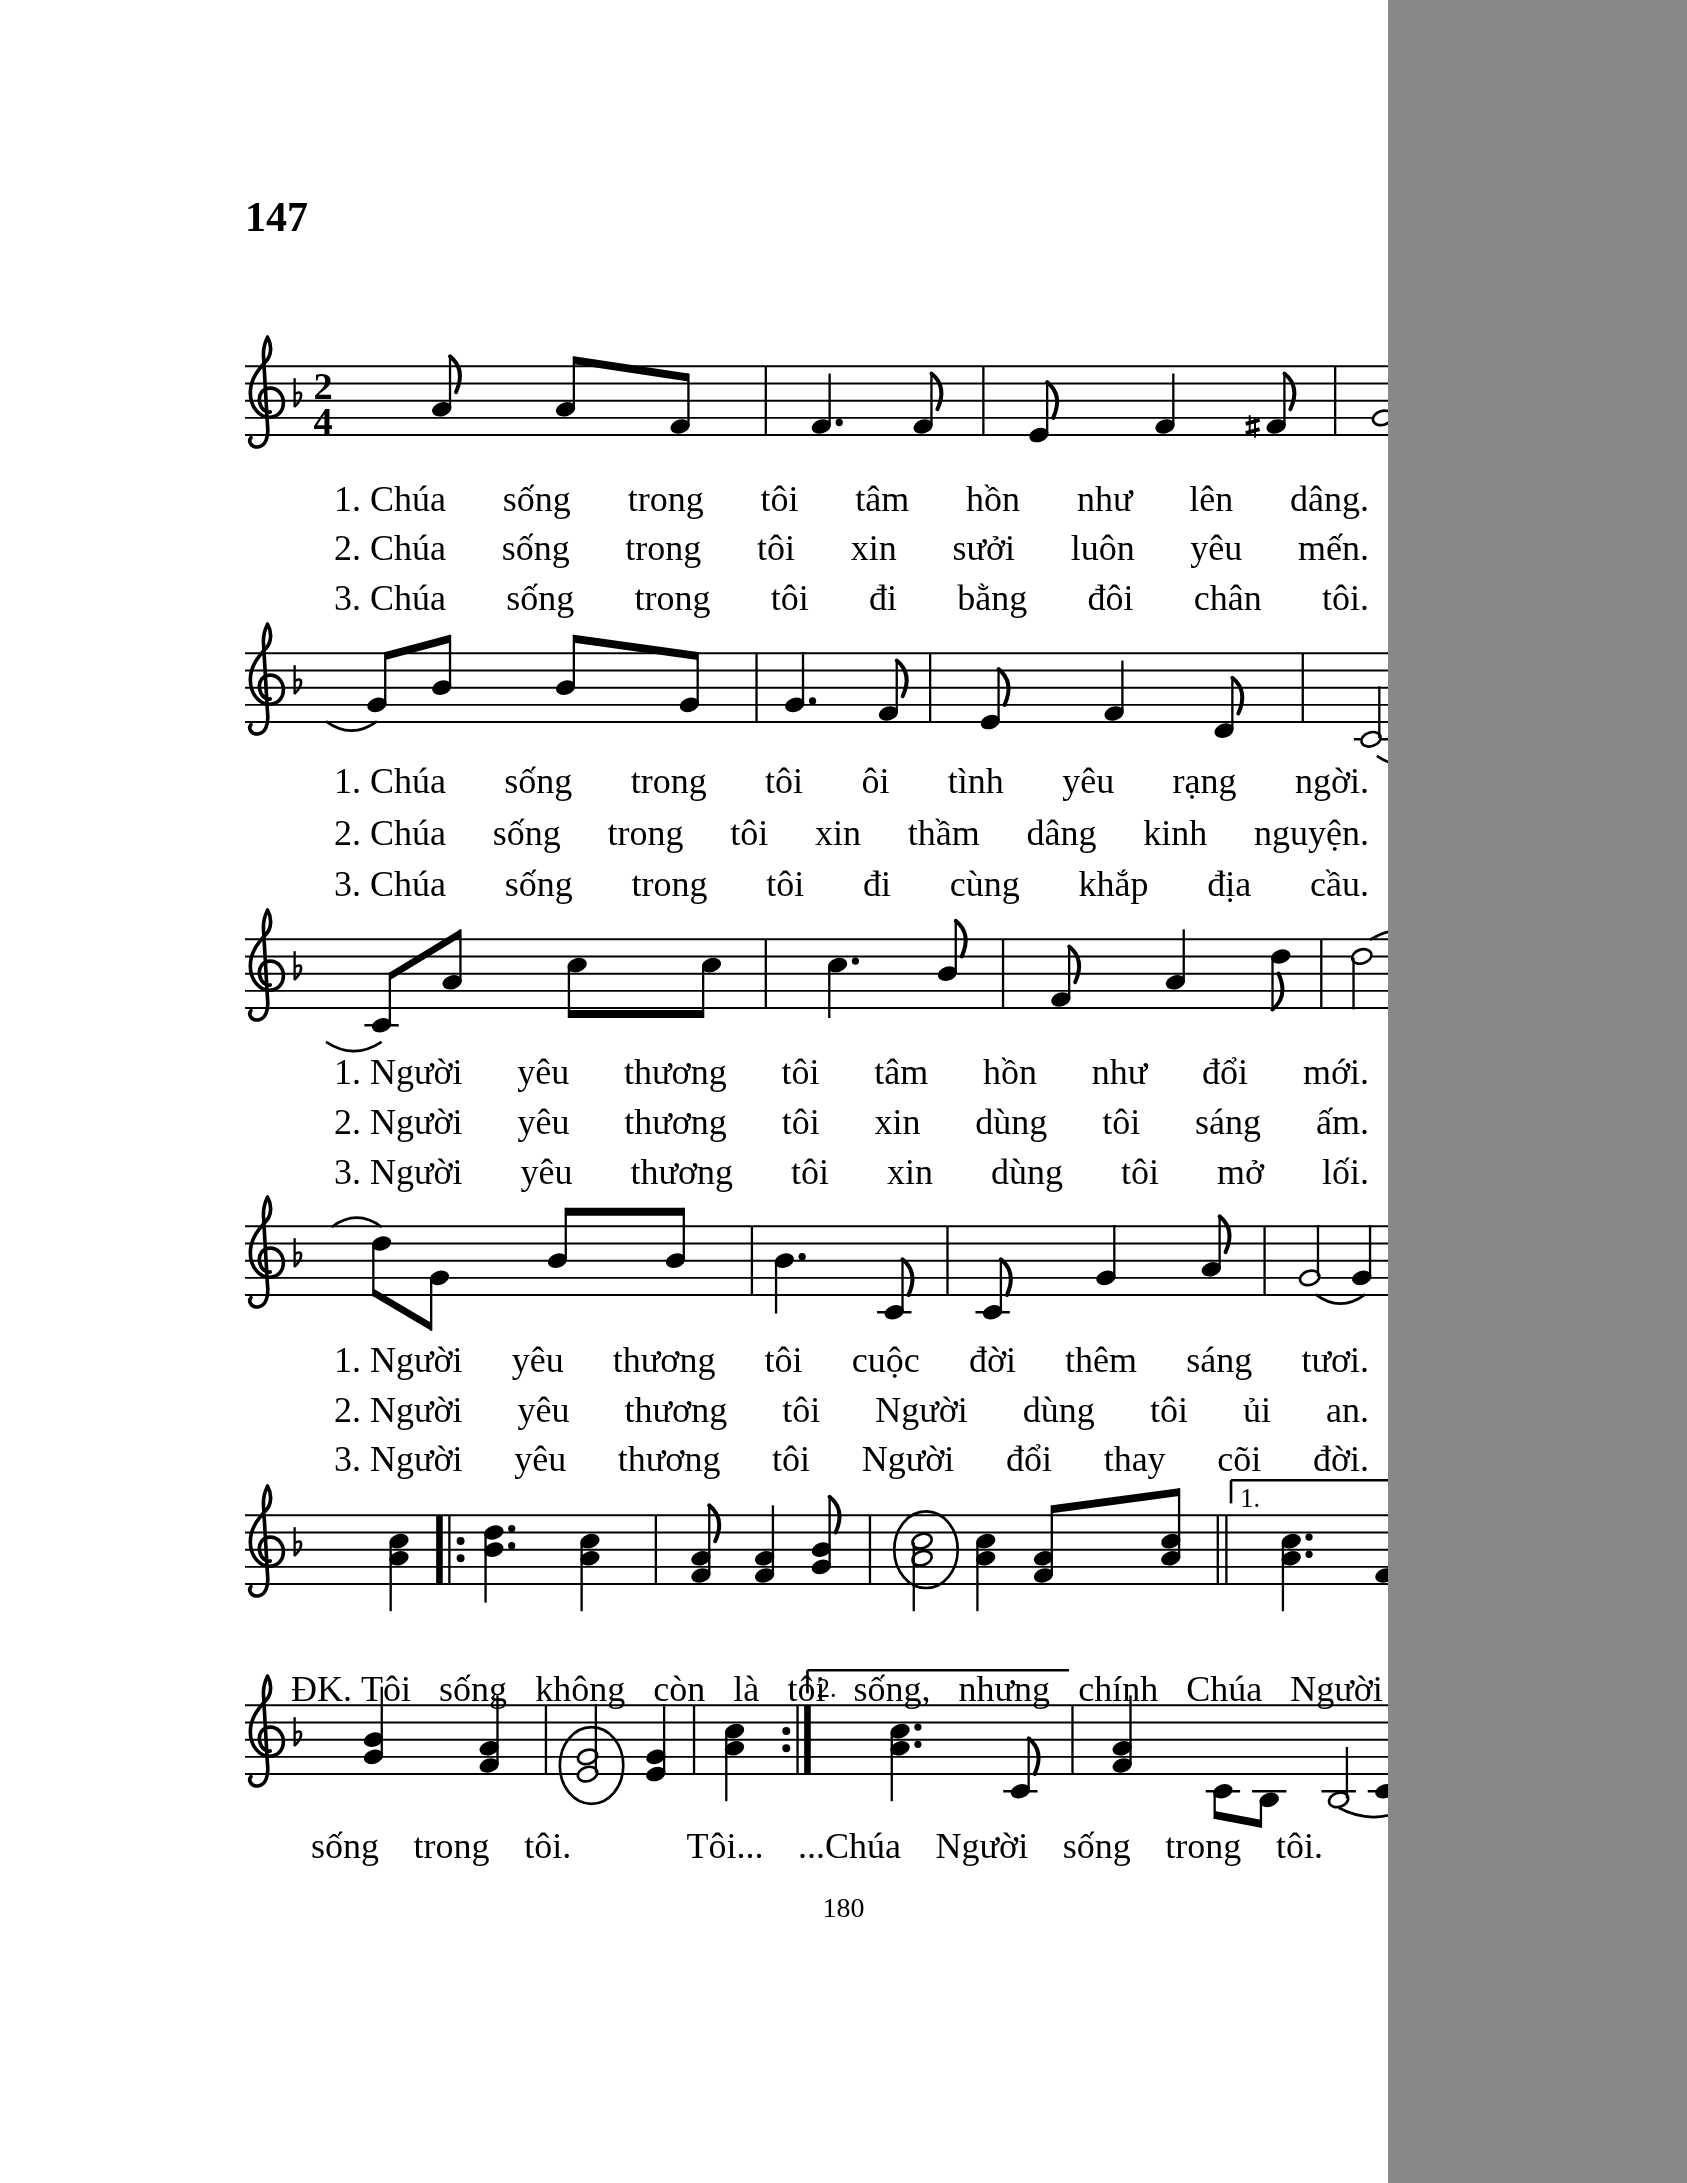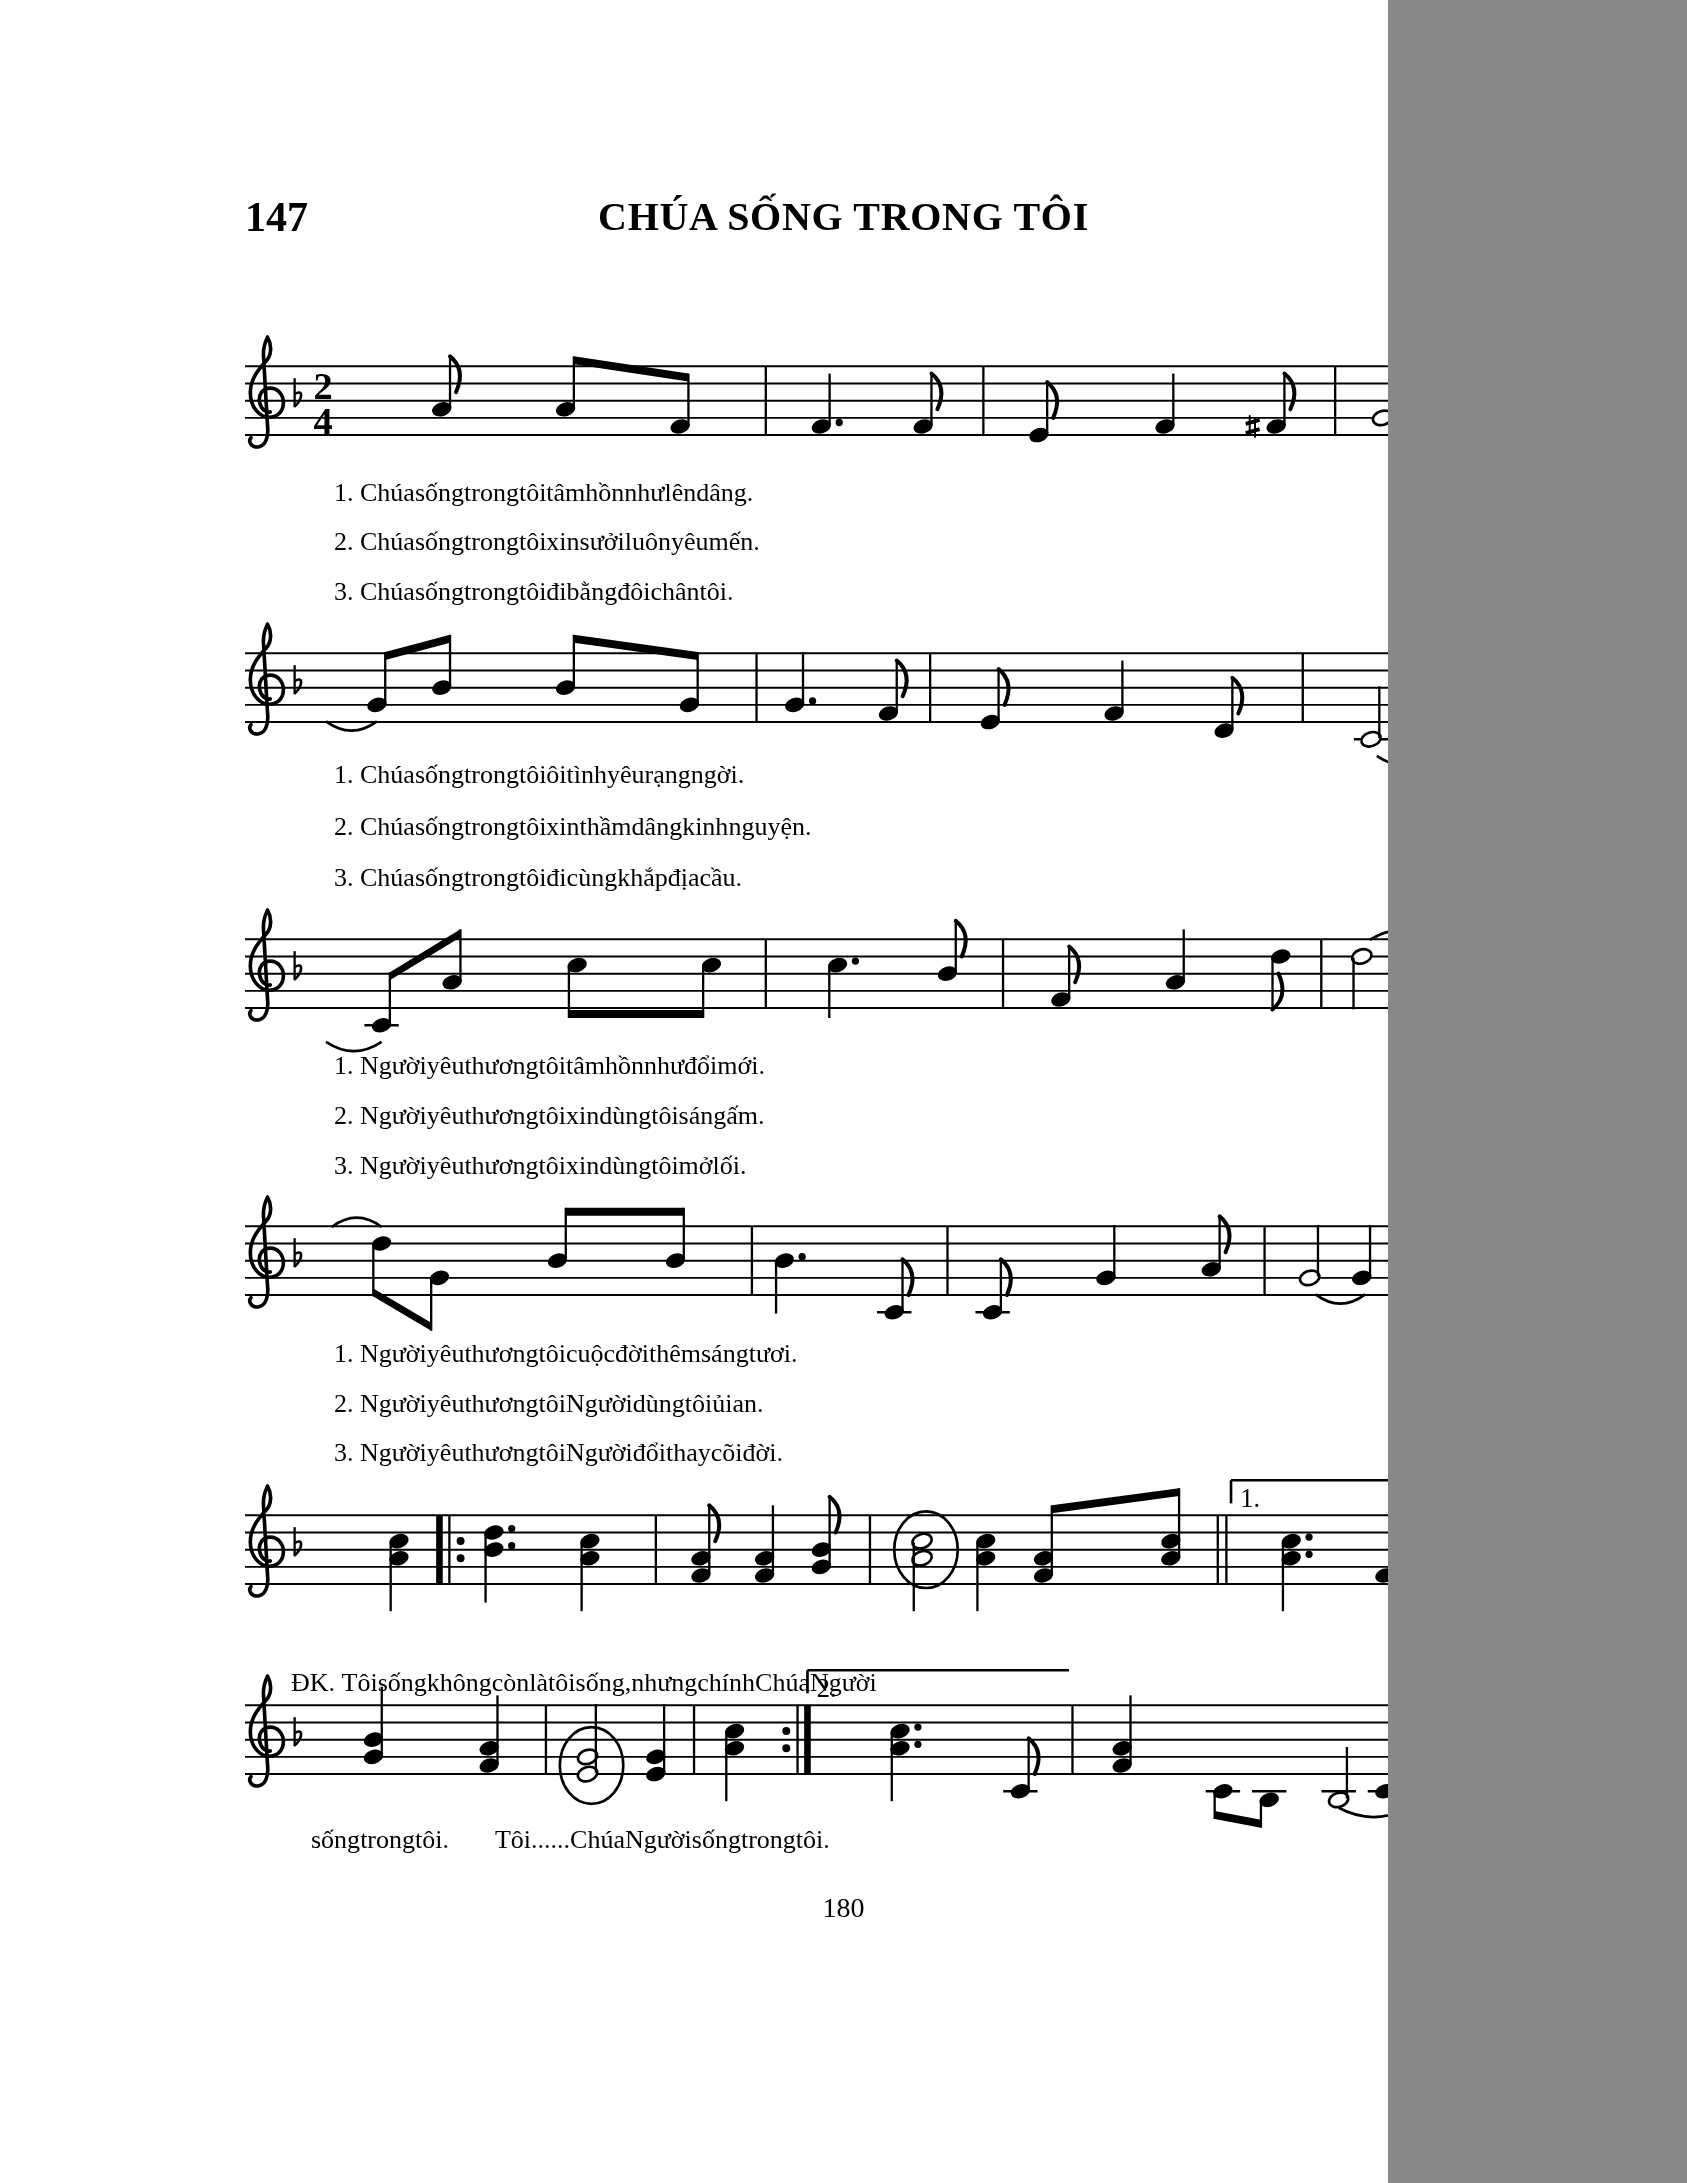--- a/index.html
+++ b/index.html
@@ -4,32 +4,31 @@
 <style>
   html,body{margin:0;padding:0;background:#888;}
   .page{position:relative;width:1388px;height:2183px;background:#ffffff;overflow:hidden;
         font-family:"Liberation Serif","DejaVu Serif",serif;color:#000;}
   .song-number{position:absolute;left:245px;top:193px;font-size:42px;font-weight:bold;}
   .song-title{position:absolute;left:0;top:193px;width:1687px;text-align:center;
               font-size:40px;font-weight:bold;letter-spacing:0.7px;}
   .song-subtitle{position:absolute;left:0;top:283px;width:1687px;text-align:center;font-size:24.5px;}
   .staff{position:absolute;left:238px;width:1211px;height:205px;}
   .staff svg{overflow:visible;display:block;}
-  .lyr{position:absolute;display:flex;align-items:baseline;
-       font-size:26px;white-space:nowrap;}
+  .lyr{position:absolute;display:flex;justify-content:space-between;align-items:baseline;
+       font-size:36px;white-space:nowrap;}
   .lyr .w{display:inline-block;}
   .lyr .sp{display:inline-block;width:46px;}
   .page-number{position:absolute;left:0;top:1892px;width:1687px;text-align:center;font-size:28px;}
 </style>
 </head>
 <body>
 
 <div class="page">
   <div class="song-number">147</div>
-  <div class="song-title">CHÚA SỐNG TRONG TÔI</div>
   <div id="staves">
       <div class="staff" style="top: 320px;">
         <svg width="1211" height="205" xmlns="http://www.w3.org/2000/svg" viewBox="0 0 1830 310">
           <line x1="10" y1="70" x2="1760" y2="70" stroke="#000" stroke-width="3"></line>
           <line x1="10" y1="96" x2="1760" y2="96" stroke="#000" stroke-width="3"></line>
           <line x1="10" y1="122" x2="1760" y2="122" stroke="#000" stroke-width="3"></line>
           <line x1="10" y1="148" x2="1760" y2="148" stroke="#000" stroke-width="3"></line>
           <line x1="10" y1="174" x2="1760" y2="174" stroke="#000" stroke-width="3"></line>
           <path d="M 44,26 C 51,38 50,53 42,62 C 28,77 18,91 18,110 C 18,133 33,147 46,147 C 60,147 68,137 68,125 C 68,112 59,103 48,103 C 37,103 30,112 32,124 C 34,135 42,141 48,139 M 44,26 C 40,34 37,44 38,56 L 44,160 C 46,177 41,190 30,192 C 20,193 14,184 19,178" fill="none" stroke="#000" stroke-width="5.5" stroke-linecap="round"></path>
           <line x1="85" y1="88" x2="85" y2="132" stroke="#000" stroke-width="3.5"></line>

